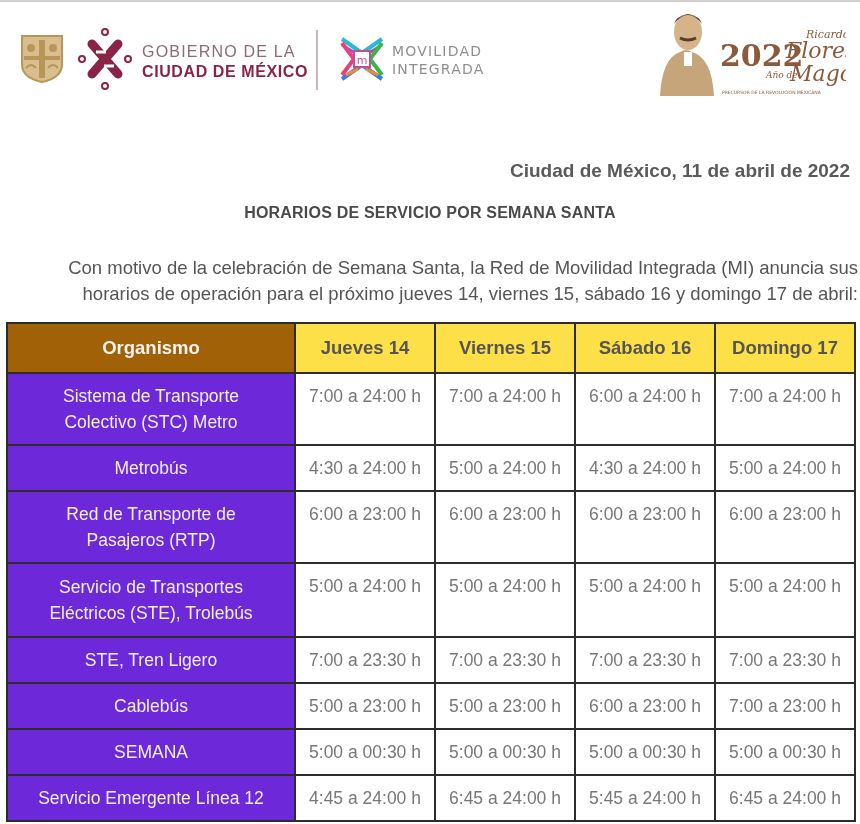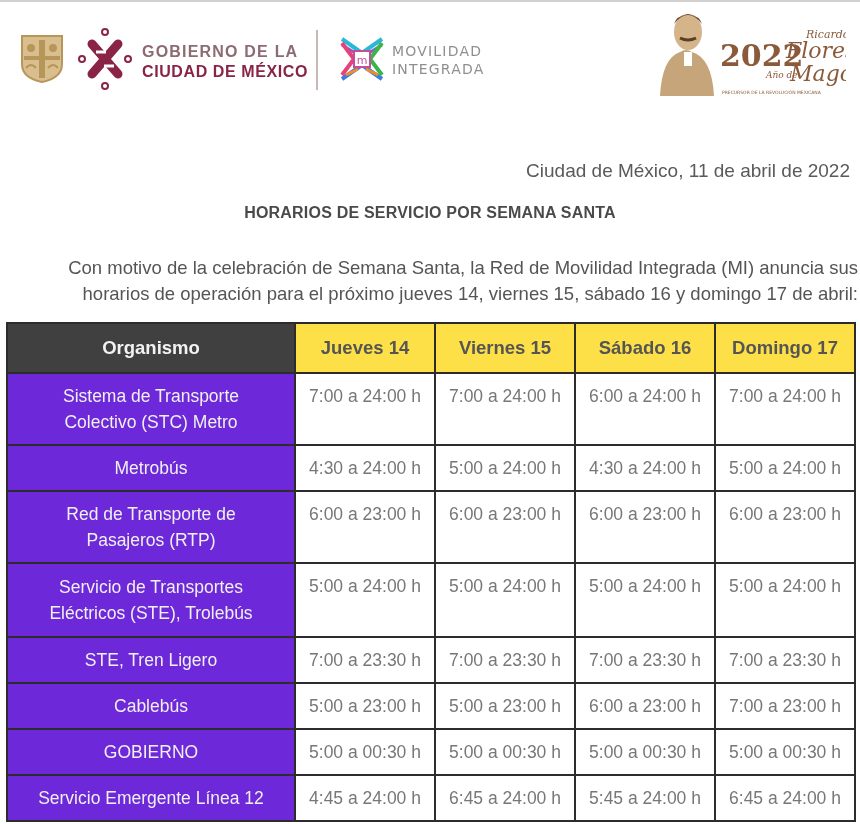--- a/index.html
+++ b/index.html
@@ -4,37 +4,37 @@
   <style>
     html, body { margin: 0; padding: 0; background: #ffffff; }
     body { width: 860px; height: 824px; position: relative; overflow: hidden; font-family: "Liberation Sans", sans-serif; color: #555555; }
     .topline { position: absolute; left: 0; top: 0; width: 860px; height: 2px; background: #d0d0d0; }
 
     
     .header { position: absolute; left: 0; top: 0; width: 860px; height: 110px; }
     .shield { position: absolute; left: 20px; top: 34px; width: 44px; height: 50px; }
     .cdmx-mark { position: absolute; left: 78px; top: 28px; width: 54px; height: 62px; }
     .gob-text { position: absolute; left: 142px; top: 42px; line-height: 20px; }
-    .gob-line1 { font-size: 16px; letter-spacing: 1.2px; color: #8d6b73; font-weight: bold; }
+    .gob-line1 { font-size: 16px; letter-spacing: 1.2px; color: #8d6b73; }
     .gob-line2 { font-size: 16px; font-weight: bold; letter-spacing: 0.6px; color: #8a2447; }
     .vsep { position: absolute; left: 316px; top: 30px; width: 2px; height: 60px; background: #c8b7b7; }
     .mi-logo { position: absolute; left: 338px; top: 35px; width: 48px; height: 48px; }
     .mi-text { position: absolute; left: 392px; top: 42px; font-size: 14px; letter-spacing: 1.2px; line-height: 18px; color: #8f8f8f; font-family: "DejaVu Sans", sans-serif; }
     .rfm { position: absolute; left: 656px; top: 8px; width: 190px; height: 95px; }
 
     
-    .date { position: absolute; right: 10px; top: 160px; font-size: 19px; color: #5a5a5a; }
+    .date { position: absolute; right: 10px; top: 160px; font-size: 19px; color: #5a5a5a; font-weight: bold; }
     .title { position: absolute; left: 0; width: 860px; top: 204px; text-align: center; font-size: 16px; font-weight: bold; color: #4a4a4a; letter-spacing: 0.2px; }
     .intro { position: absolute; left: 8px; top: 255px; width: 850px; font-size: 18.5px; line-height: 26px; color: #555555; text-align: right; }
 
     
     table.sched { position: absolute; left: 6px; top: 322px; width: 848px; border-collapse: collapse; table-layout: fixed; }
     .sched td, .sched th { border: 2px solid #2c2c2c; padding: 0 4px; font-size: 17.5px; color: #777777; }
     .sched th { height: 48px; font-weight: bold; color: #555555; background: #fde047; font-size: 18.5px; }
-    .sched th.org { background: #404040; color: #f2f2f2; }
+    .sched th.org { background: #a16207; color: #f2f2f2; }
     .sched td.org { background: #6d28d9; color: #f0f0f0; text-align: center; vertical-align: middle; line-height: 26px; }
     .sched td.val { text-align: center; vertical-align: top; padding-top: 12px; }
     .sched tr.single td.val { vertical-align: middle; padding-top: 0; }
     .col-org { width: 288px; }
     .col-day { width: 140px; }
   </style>
 </head>
 <body>
 
 <div class="topline"></div>
@@ -165,21 +165,21 @@
       <td class="val">7:00 a 23:30 h</td>
     </tr>
     <tr class="single" style="height:46px">
       <td class="org">Cablebús</td>
       <td class="val">5:00 a 23:00 h</td>
       <td class="val">5:00 a 23:00 h</td>
       <td class="val">6:00 a 23:00 h</td>
       <td class="val">7:00 a 23:00 h</td>
     </tr>
     <tr class="single" style="height:46px">
-      <td class="org">GOBIERNO</td>
+      <td class="org">SEMANA</td>
       <td class="val">5:00 a 00:30 h</td>
       <td class="val">5:00 a 00:30 h</td>
       <td class="val">5:00 a 00:30 h</td>
       <td class="val">5:00 a 00:30 h</td>
     </tr>
     <tr class="single" style="height:46px">
       <td class="org">Servicio Emergente Línea 12</td>
       <td class="val">4:45 a 24:00 h</td>
       <td class="val">6:45 a 24:00 h</td>
       <td class="val">5:45 a 24:00 h</td>

